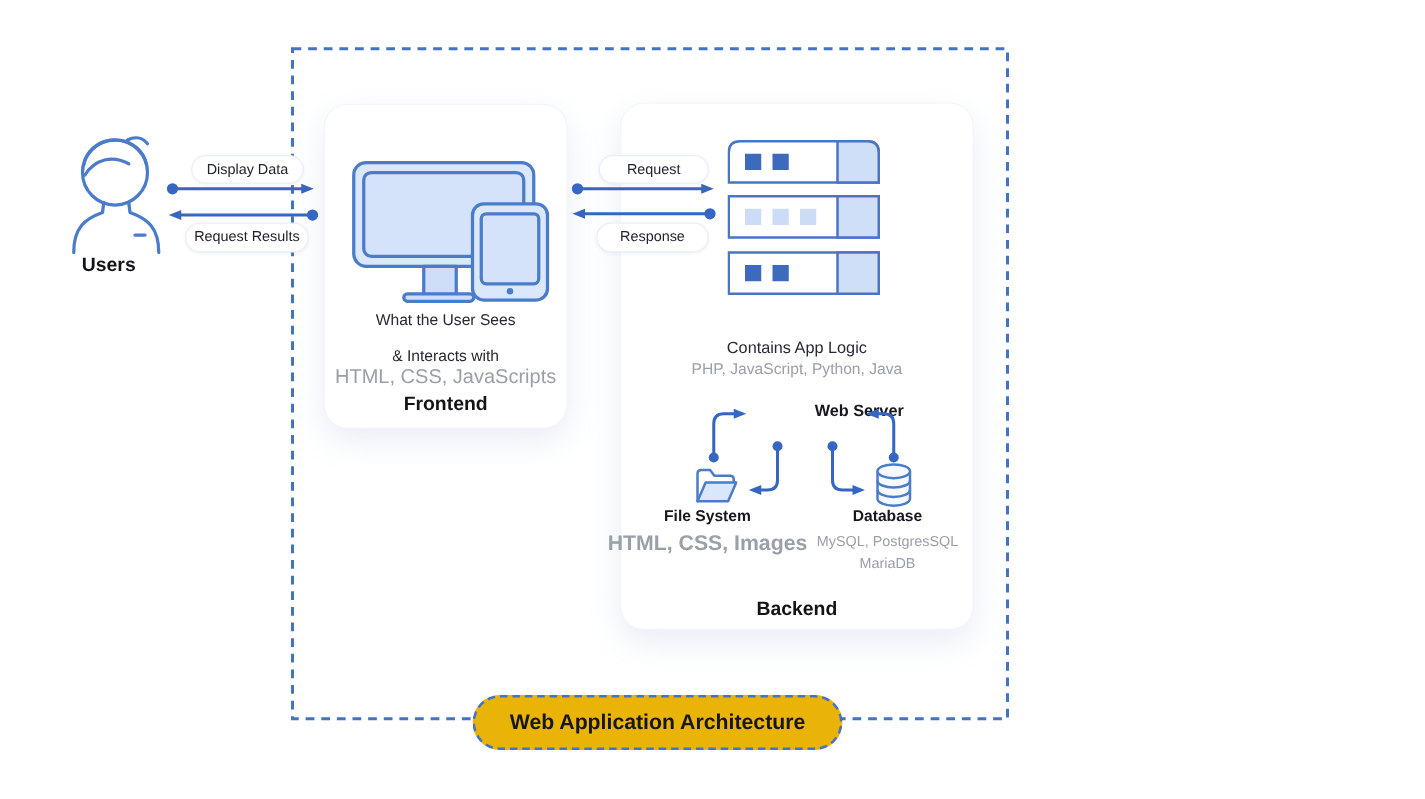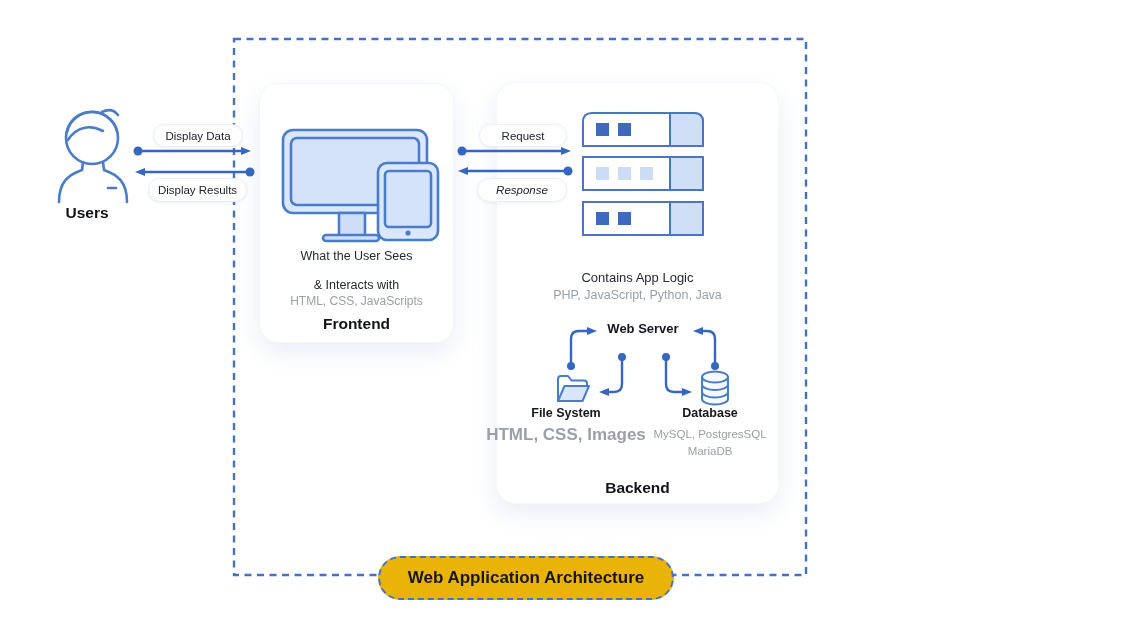--- a/index.html
+++ b/index.html
@@ -17,21 +17,21 @@
   
   .pill{
     position:absolute;background:#ffffff;border:1.5px solid #e9eef8;border-radius:12px;
     display:flex;align-items:center;justify-content:center;
     font-size:11.5px;color:#20242e;box-shadow:0 1px 3px rgba(150,165,200,0.15);
     z-index:6;white-space:nowrap;
   }
 
   .txt{position:absolute;text-align:center;white-space:nowrap;}
   .dark{color:#262a33;font-size:12.5px;line-height:16px;}
-  .gray{color:#9aa0a8;font-size:12px;line-height:15px;}
+  .gray{color:#9aa0a8;font-size:16px;line-height:15px;}
   .title-bold{color:#121419;font-weight:bold;font-size:15.5px;}
   .sub-bold{color:#15181e;font-weight:bold;font-size:12.5px;}
 
   
   .diagram-title{
     position:absolute;left:378px;top:556px;width:292px;height:40px;
     background:#eab308;border:2px dashed #4472c4;border-radius:22px;
     display:flex;align-items:center;justify-content:center;
     font-size:17px;font-weight:bold;color:#15171c;z-index:7;
   }
@@ -86,21 +86,21 @@
       <g fill="#ccdcf6" stroke="none">
         <rect x="14" y="55" width="13" height="13"></rect>
           <rect x="36" y="55" width="13" height="13"></rect>
           <rect x="58" y="55" width="13" height="13"></rect>
       </g>
     </svg>
 
     <div class="txt dark" style="left:0;top:187px;width:281px;font-size:13px;">Contains App Logic</div>
     <div class="txt gray" style="left:0;top:205px;width:281px;font-size:12.5px;">PHP, JavaScript, Python, Java</div>
 
-    <div class="txt sub-bold" style="left:66px;top:238px;width:160px;font-size:13px;">Web Server</div>
+    <div class="txt sub-bold" style="left:66px;top:238px;width:160px;font-size:13px;text-align:right;">Web Server</div>
 
     <svg class="abs" style="left:59px;top:291px;" width="34" height="29" viewBox="0 0 34 29">
       <g stroke="#4a7cc9" stroke-width="2" stroke-linejoin="round" stroke-linecap="round">
         <path d="M2,27 V5 Q2,2 5,2 H12 L15.5,6.5 H28 Q31,6.5 31,9.5 V12" fill="#ffffff"></path>
         <path d="M2,27 L8.5,12 H33 L26.5,27 Z" fill="#d9e6fb"></path>
       </g>
     </svg>
 
     <svg class="abs" style="left:203px;top:287px;" width="30" height="36" viewBox="0 0 30 36">
       <g stroke="#4a7cc9" stroke-width="2" fill="#f6f9fe">
@@ -170,19 +170,19 @@
         <path d="M666,357 V384 Q666,392 674,392 H683" marker-end="url(#ah)"></path>
       </g>
       <g>
         <circle cx="715" cy="366" r="4" fill="#3566c1" stroke="none"></circle>
         <path d="M715,366 V339 Q715,331 707,331 H702" marker-end="url(#ah)"></path>
       </g>
     </g>
   </svg>
 
   <div class="pill" style="left:153px;top:124px;width:88px;height:21px;">Display Data</div>
-  <div class="pill" style="left:148px;top:178px;width:97px;height:22px;">Display Results</div>
+  <div class="pill" style="left:148px;top:178px;width:97px;height:22px;">Request Results</div>
   <div class="pill" style="left:479px;top:124px;width:86px;height:21px;">Request</div>
-  <div class="pill" style="left:477px;top:178px;width:88px;height:22px;font-style:italic;">Response</div>
+  <div class="pill" style="left:477px;top:178px;width:88px;height:22px;">Response</div>
 
   <div class="diagram-title">Web Application Architecture</div>
 
 </div>
 
 </body></html>

